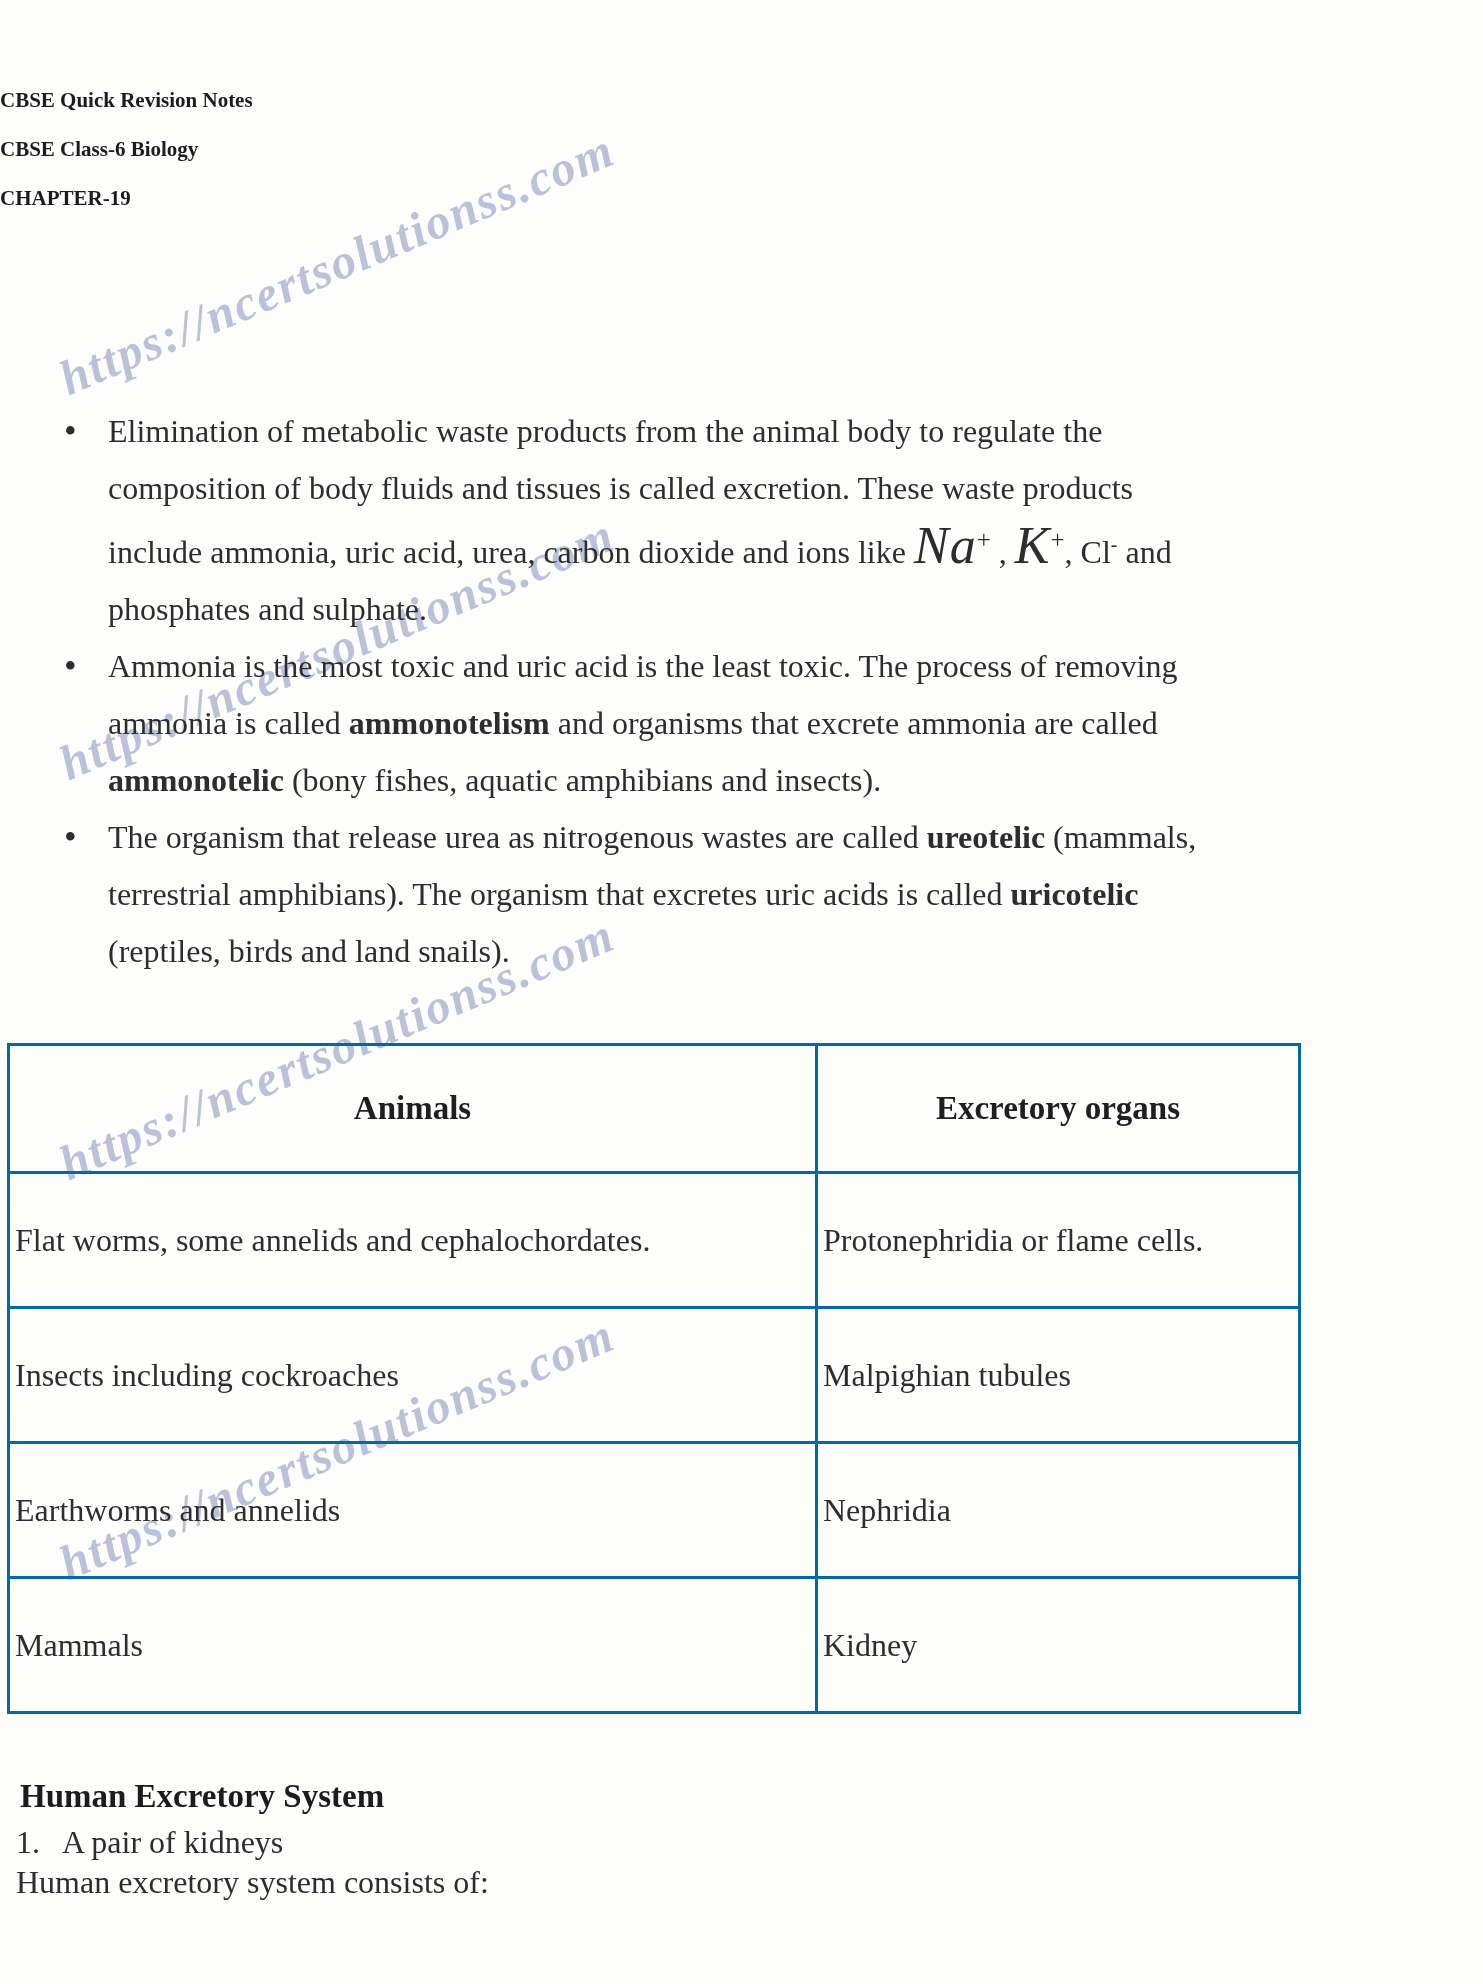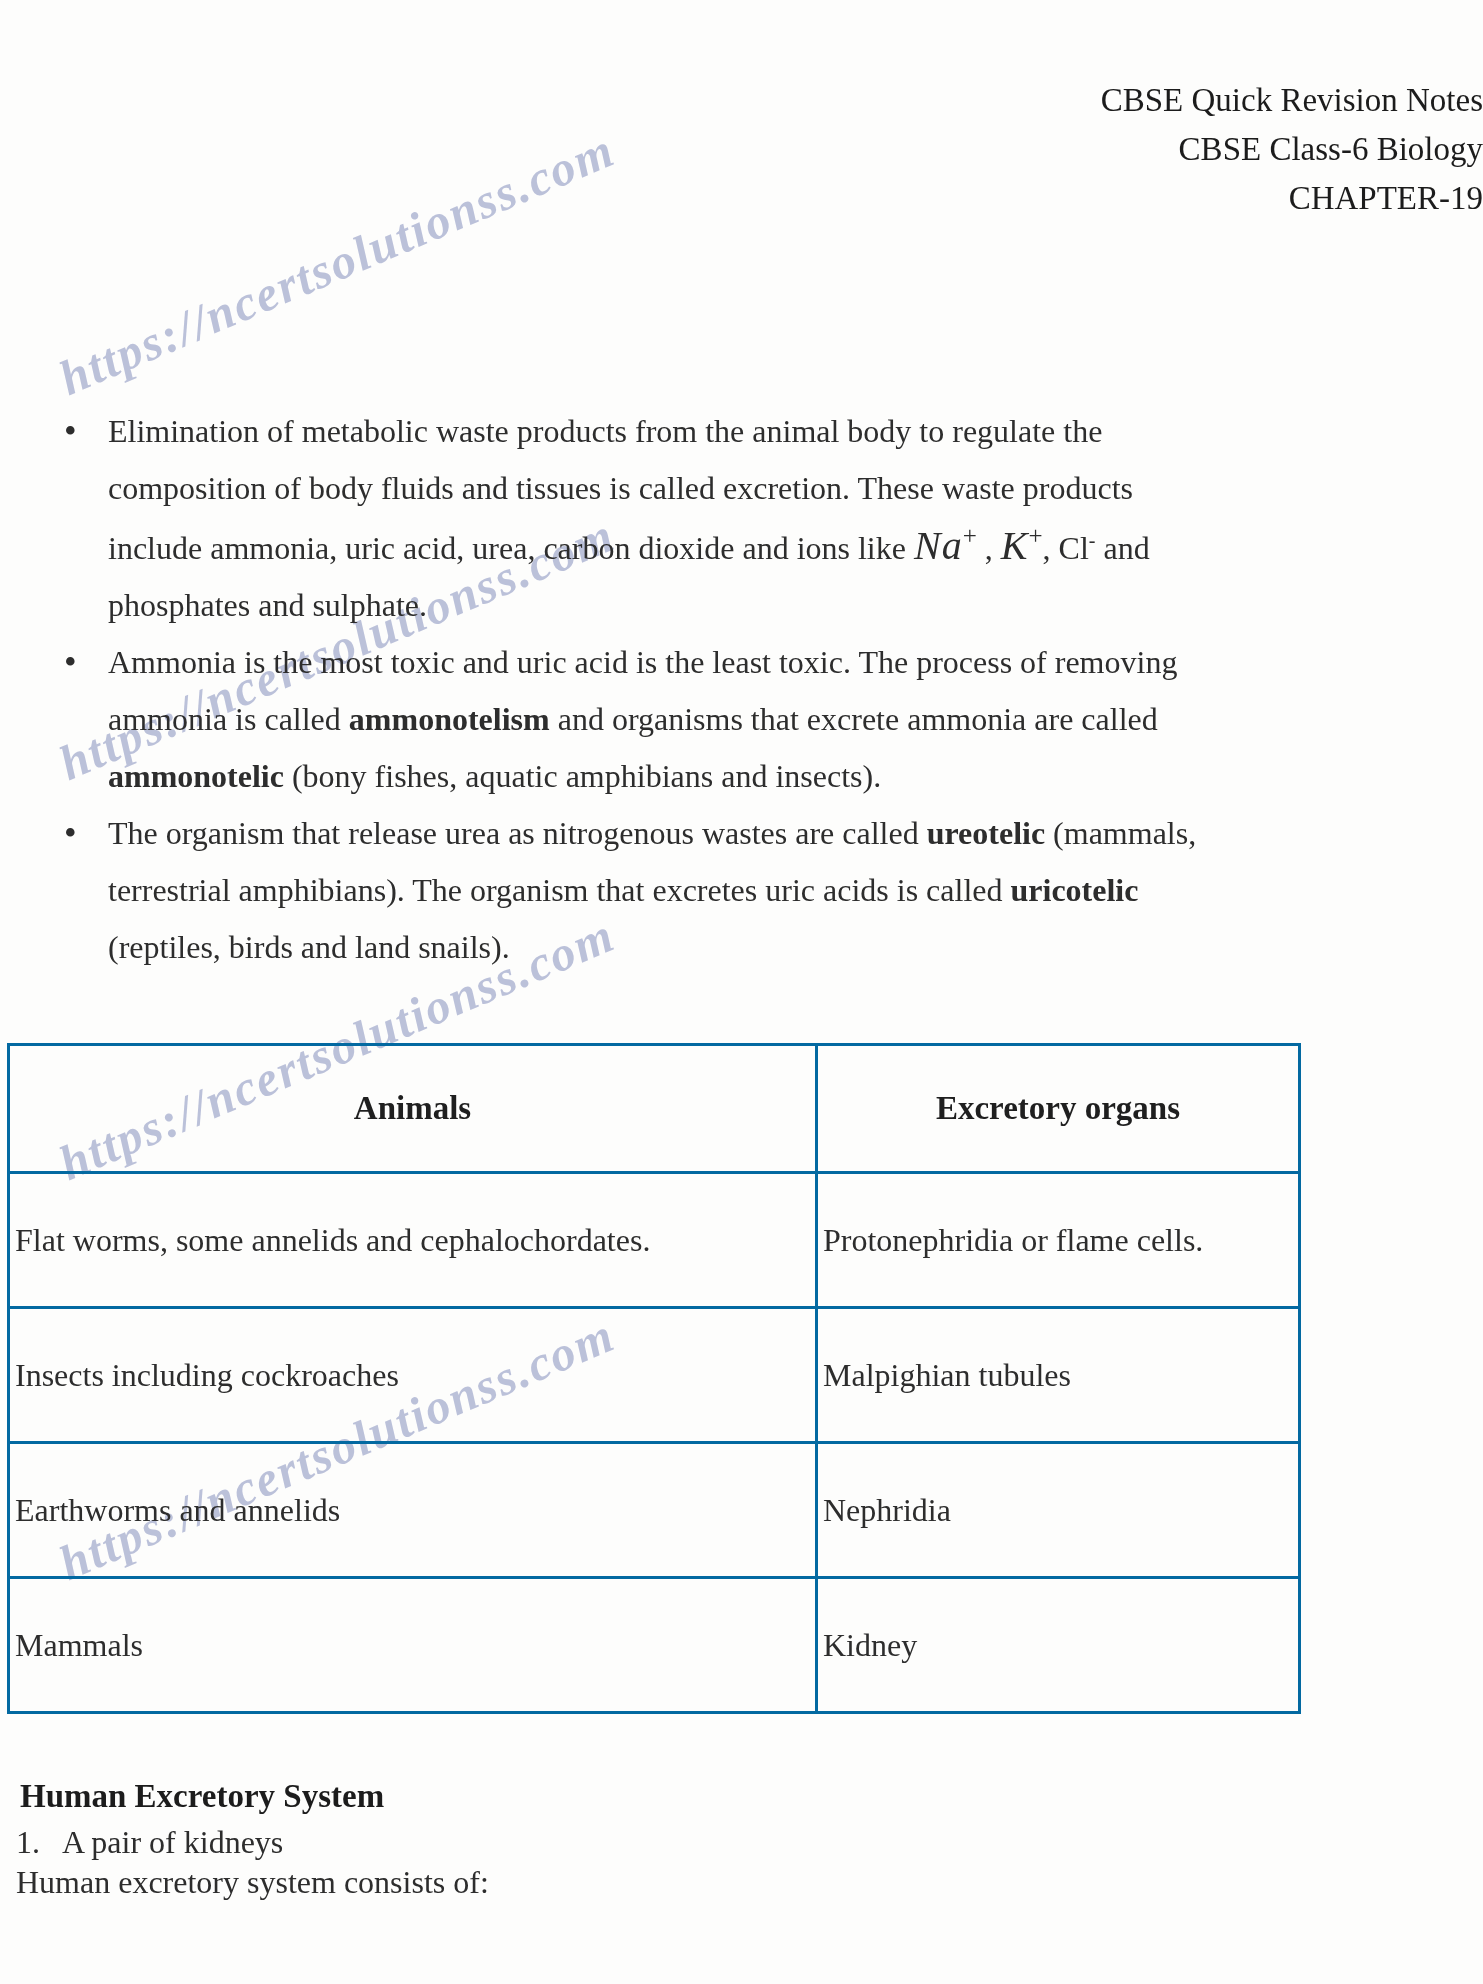--- a/index.html
+++ b/index.html
@@ -24,36 +24,36 @@
     color:#7b86b8;opacity:.5;white-space:nowrap;
   }
   .wm1{top:356px;}
   .wm2{top:741px;}
   .wm3{top:1141px;}
   .wm4{top:1541px;}
   
   .content{position:absolute;inset:0;z-index:2;}
   .titles{
     position:absolute;top:76px;left:0;width:100%;
-    text-align:right;font-weight:400;font-size:33px;line-height:49px;
+    text-align:left;font-weight:700;font-size:21px;line-height:49px;
     color:#1c1c1c;
   }
   .bullets{
     position:absolute;top:403px;left:62px;width:1400px;
     margin:0;padding:0;list-style:none;
     font-size:32px;line-height:57px;white-space:nowrap;
   }
   .bullet{position:relative;padding-left:46px;}
   .bullet::before{
     content:"\2022";
     position:absolute;left:2px;top:0;
     font-size:36px;color:#2d2d2d;
   }
   .seg-b{font-weight:700;}
-  .seg-math{font-style:italic;font-size:40px;letter-spacing:1px;}
+  .seg-math{font-style:italic;font-size:52px;letter-spacing:1px;}
   .seg-msup{font-size:25px;vertical-align:15px;line-height:20px;}
   .seg-sup{font-size:20px;vertical-align:12px;line-height:20px;}
   .organs-table{
     position:absolute;top:1043px;left:7px;
     width:1291px;
     border-collapse:collapse;
     border:1px solid #484848;
     font-size:32px;color:#2d2d2d;
     table-layout:fixed;
   }

